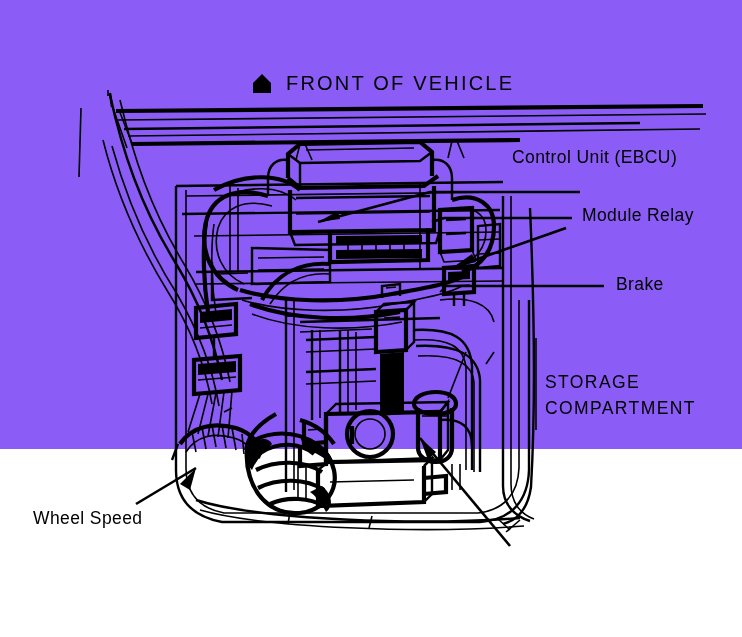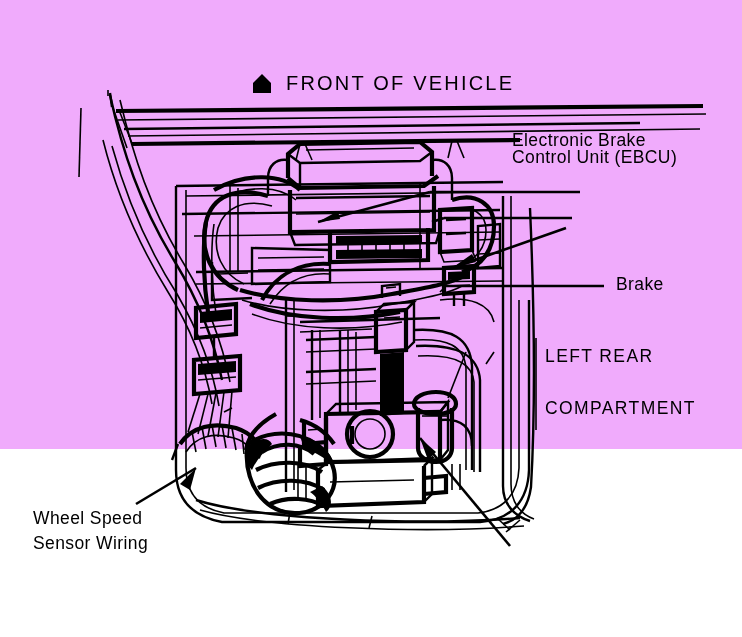--- a/index.html
+++ b/index.html
@@ -11,21 +11,21 @@
     width: 742px;
     height: 637px;
     overflow: hidden;
     font-family: "Liberation Sans", sans-serif;
     color: #000000;
   }
   #diagram-root {
     position: relative;
     width: 742px;
     height: 449px;
-    background: #f0abfc;
+    background: #8b5cf6;
   }
   svg.art {
     position: absolute;
     top: 0;
     left: 0;
     width: 742px;
     height: 637px;
   }
   .lbl {
     position: absolute;
@@ -340,26 +340,25 @@
     </g>
 
     <g>
       <path class="stroke-fine" d="M536 338 L536 430"></path>
     </g>
 
   </svg>
 
   <div class="lbl lbl-title" style="left:286px; top:72px;">FRONT OF VEHICLE</div>
 
-  <div class="lbl lbl-side" style="left:512px; top:130px;">Electronic Brake</div>
   <div class="lbl lbl-side" style="left:512px; top:147px;">Control Unit (EBCU)</div>
 
+  <div class="lbl lbl-side" style="left:582px; top:205px;">Module Relay</div>
 
   <div class="lbl lbl-side" style="left:616px; top:274px;">Brake</div>
 
-  <div class="lbl lbl-block" style="left:545px; top:346px;">LEFT REAR</div>
+  <div class="lbl lbl-block" style="left:545px; top:372px;">STORAGE</div>
   <div class="lbl lbl-block" style="left:545px; top:398px;">COMPARTMENT</div>
 
   <div class="lbl lbl-side" style="left:33px; top:508px;">Wheel Speed</div>
-  <div class="lbl lbl-side" style="left:33px; top:533px;">Sensor Wiring</div>
 
 
 </div>
 
 </body></html>

